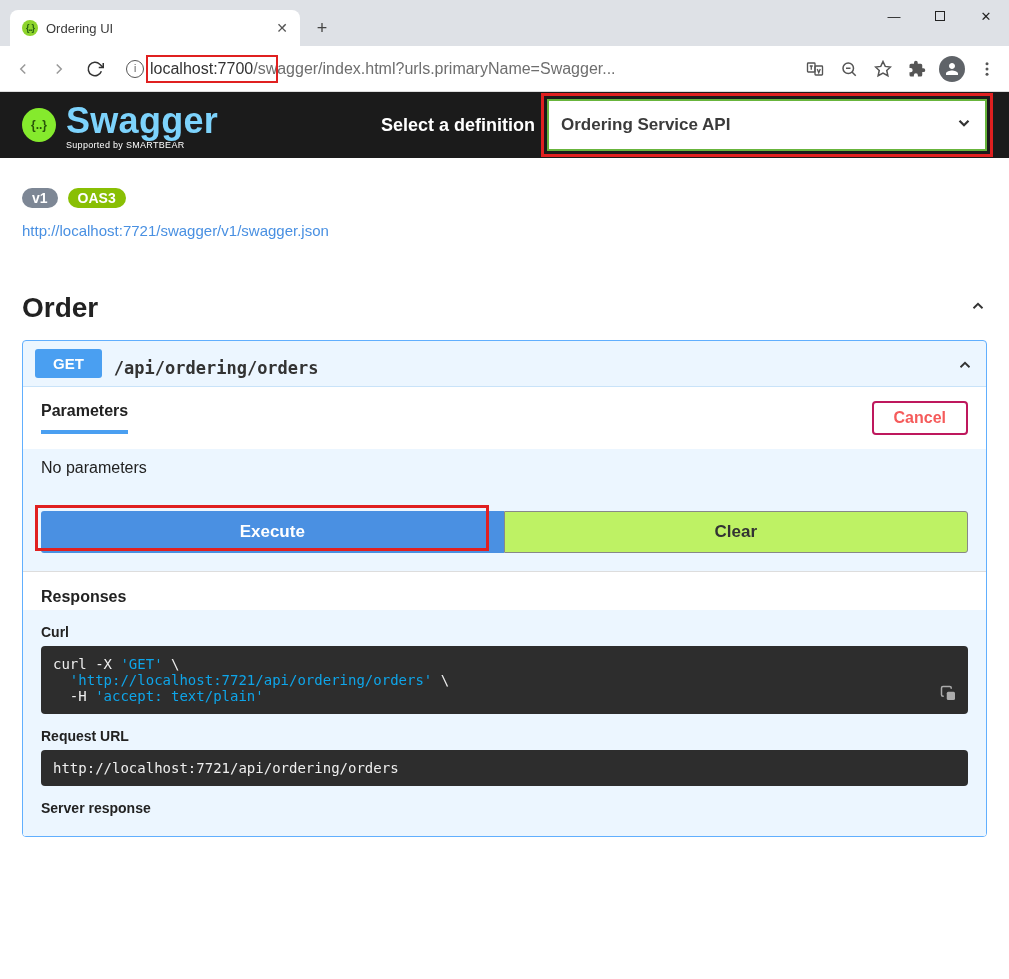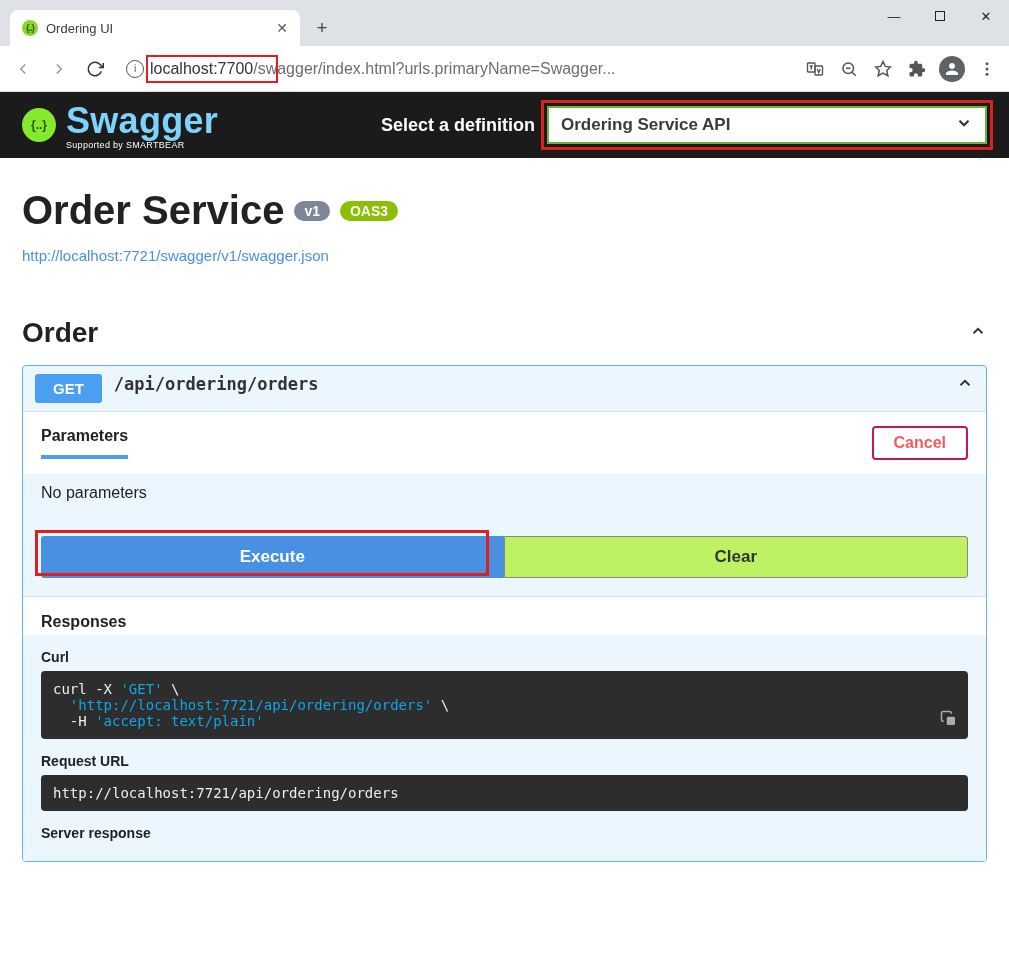--- a/index.html
+++ b/index.html
@@ -36,34 +36,34 @@
 .sw-topbar { background: #1b1b1b; height: 66px; display: flex; align-items: center; padding: 0 22px; }
 .sw-logo { display: flex; align-items: center; gap: 10px; }
 .sw-logo-badge { width: 34px; height: 34px; border-radius: 50%; background: #85ea2d; display: flex; align-items: center; justify-content: center; color: #28520a; font-weight: bold; font-size: 12px; }
 .sw-logo-text { color: #7dd3fc; font-size: 36px; font-weight: 700; letter-spacing: 0.3px; }
 .sw-logo-sub { color: #fff; font-size: 9px; letter-spacing: 0.3px; margin-top: -2px; }
 .sw-logo-col { display:flex; flex-direction:column; }
 .sw-def { margin-left: auto; display: flex; align-items: center; gap: 12px; }
 .sw-def .label { color: #fff; font-size: 18px; font-weight: 700; }
 .sw-sel-wrap { position: relative; }
 .sw-sel-wrap .redbox { position: absolute; left: -6px; top: -6px; right: -6px; bottom: -6px; border: 3px solid #e02020; pointer-events: none; }
-.sw-sel { width: 440px; height: 38px; background: #fff; border: 2px solid #68b53c; display: flex; align-items: center; padding: 0 12px; font-size: 17px; font-weight: 700; color: #3b3b3b; cursor: pointer; justify-content: space-between; }
+.sw-sel { width: 440px; height: 52px; background: #fff; border: 2px solid #68b53c; display: flex; align-items: center; padding: 0 12px; font-size: 17px; font-weight: 700; color: #3b3b3b; cursor: pointer; justify-content: space-between; }
 
 .sw-content { padding: 30px 22px 20px 22px; }
 .sw-title-row { display: flex; align-items: center; gap: 10px; }
 .sw-title { font-size: 40px; font-weight: 800; color: #222; }
 .sw-badge-v { background: #7d8795; color: #fff; border-radius: 14px; padding: 2px 10px; font-size: 14px; font-weight: 700; }
 .sw-badge-oas { background: #89bf04; color: #fff; border-radius: 14px; padding: 2px 10px; font-size: 14px; font-weight: 700; }
 .sw-link { color: #4990e2; font-size: 15px; margin-top: 14px; display: inline-block; text-decoration: none; }
 
 .sw-tag { margin-top: 48px; display: flex; align-items: center; justify-content: space-between; cursor: pointer; padding: 4px 0; }
 .sw-tag h2 { font-size: 28px; font-weight: 800; color: #222; }
 
 .sw-op { margin-top: 12px; border: 1px solid #61affe; border-radius: 4px; background: #ecf6ff; overflow: hidden; }
-.sw-op-header { display: flex; align-items: flex-start; padding: 8px 12px; cursor: pointer; }
+.sw-op-header { display: flex; align-items: flex-end; padding: 8px 12px; cursor: pointer; }
 .sw-method { background: #4a9ff1; color: #fff; font-weight: 700; padding: 6px 18px; border-radius: 3px; font-size: 15px; }
 .sw-path { font-family: "Consolas", monospace; font-size: 17px; color: #333; font-weight: 600; margin-left: 12px; }
 .sw-op-header .chev { margin-left: auto; }
 
 .sw-op-body { border-top: 1px solid #c9e3f9; background: #fff; }
 .sw-params-header { display: flex; align-items: center; justify-content: space-between; padding: 14px 18px; }
 .sw-params-header .plabel { font-size: 16px; font-weight: 700; color: #222; border-bottom: 4px solid #4a9ff1; padding-bottom: 10px; }
 .sw-cancel { border: 2px solid #be185d; color: #f55b5b; background: #fff; padding: 6px 20px; font-size: 16px; font-weight: 700; border-radius: 4px; cursor: pointer; }
 .sw-noparams { padding: 10px 18px 22px 18px; font-size: 16px; color: #222; background: #ecf6ff; }
 
@@ -190,21 +190,20 @@
                 <polyline points="6 9 12 15 18 9"></polyline>
               </svg></span>
         </div>
         <span class="redbox"></span>
       </div>
     </div>
   </div>
 
   <div class="sw-content">
     <div class="sw-title-row">
-      <h1 class="sw-title">Order Service</h1>
       <span class="sw-badge-v">v1</span>
       <span class="sw-badge-oas">OAS3</span>
     </div>
     <a class="sw-link">http://localhost:7721/swagger/v1/swagger.json</a>
 
     <div class="sw-tag">
       <h2>Order</h2>
       <span class="chev"><svg viewBox="0 0 24 24" fill="none" stroke="#333" stroke-width="2.5">
             <polyline points="6 15 12 9 18 15"></polyline>
           </svg></span>

